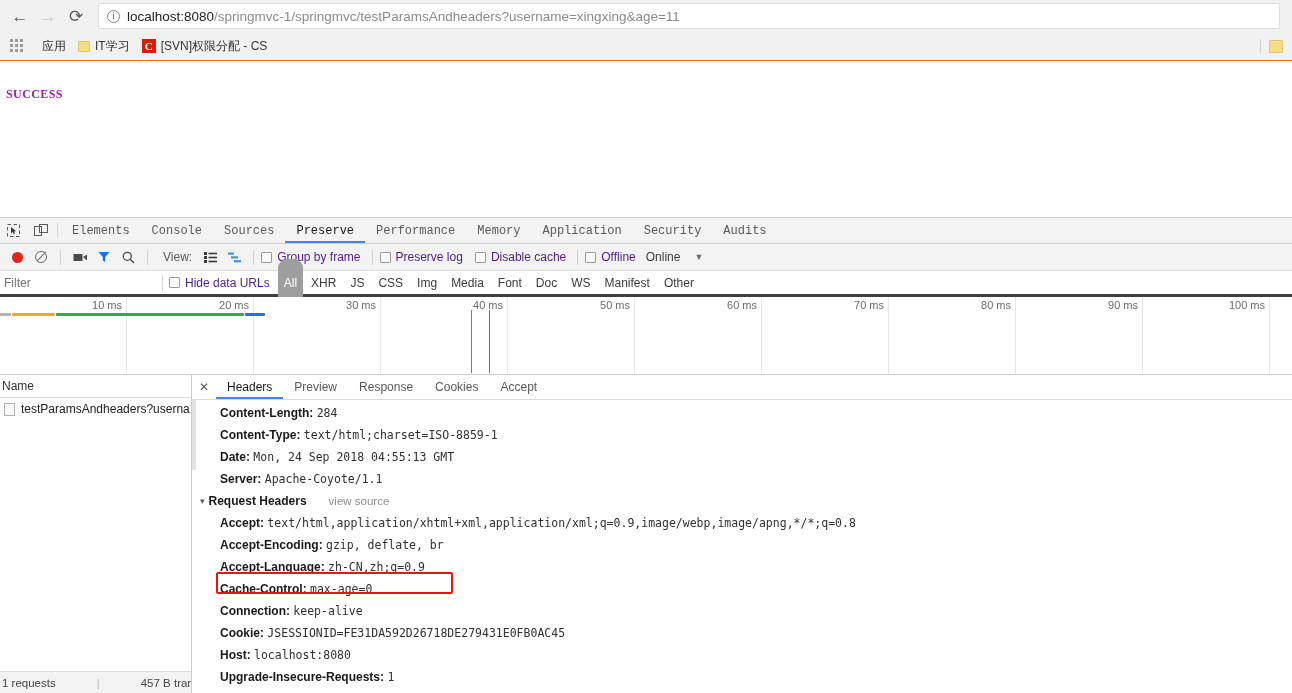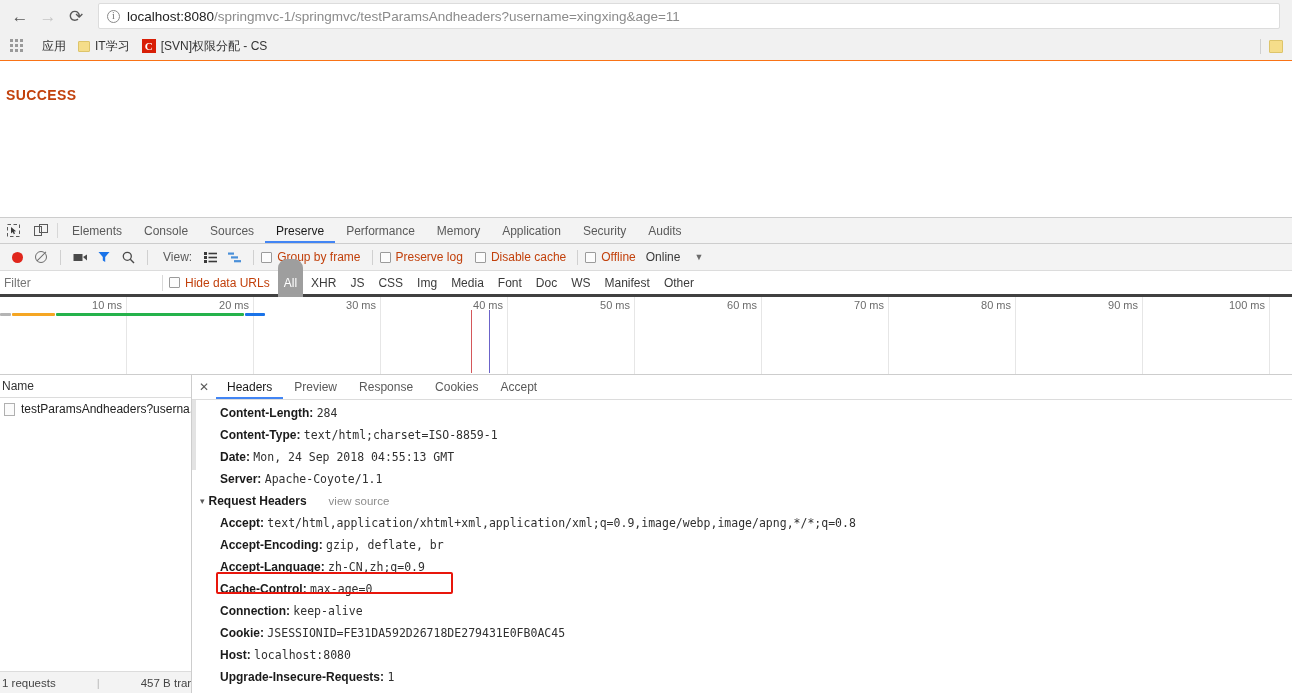--- a/index.html
+++ b/index.html
@@ -107,41 +107,42 @@
     width: 1px; height: 15px; background: #d0d0d0; margin: 0 8px;
   }
 
   
   .page-content {
     height: 156px; width: 1292px;
     background: #ffffff;
     padding: 26px 0 0 6px;
   }
   .page-success {
-    font-size: 14px;
+    font-size: 12px;
     font-weight: bold;
-    color: #c2410c;
+    color: #a21caf;
     letter-spacing: 0.4px;
+    font-family: Liberation Serif, serif;
   }
 
   
   .devtools {
     width: 1292px; height: 476px;
     background: #ffffff;
     border-top: 1px solid #cdcdcd;
     display: flex; flex-direction: column;
     font-size: 12px;
     color: #303030;
   }
 
   .dt-tabbar {
     height: 26px;
     background: #f3f3f3;
     border-bottom: 1px solid #cdcdcd;
-    display: flex; align-items: stretch;
+    display: flex; align-items: stretch; font-family: Liberation Mono, monospace;
   }
   .dt-icon-btn {
     width: 27px;
     display: flex; align-items: center; justify-content: center;
   }
   .dt-vsep { width: 1px; background: #d7d7d7; margin: 5px 3px; }
   .dt-tab {
     padding: 0 11px;
     display: flex; align-items: center;
     font-size: 12px;
@@ -187,21 +188,21 @@
   .cb {
     width: 11px; height: 11px;
     border: 1px solid #9b9b9b;
     background: #fcfcfc;
     border-radius: 1px;
     margin-right: 5px;
     flex: none;
   }
   .cb-item {
     display: flex; align-items: center;
-    font-size: 12px; color: #c2410c;
+    font-size: 12px; color: #4c1d95;
     white-space: nowrap;
     margin-right: 4px;
     justify-content: space-between;
   }
   .online-txt { font-size: 12px; color: #3a3a3a; margin-left: 6px; }
   .caret-dn {
     margin-left: 14px;
     font-size: 9px; color: #6b6b6b;
   }
 

